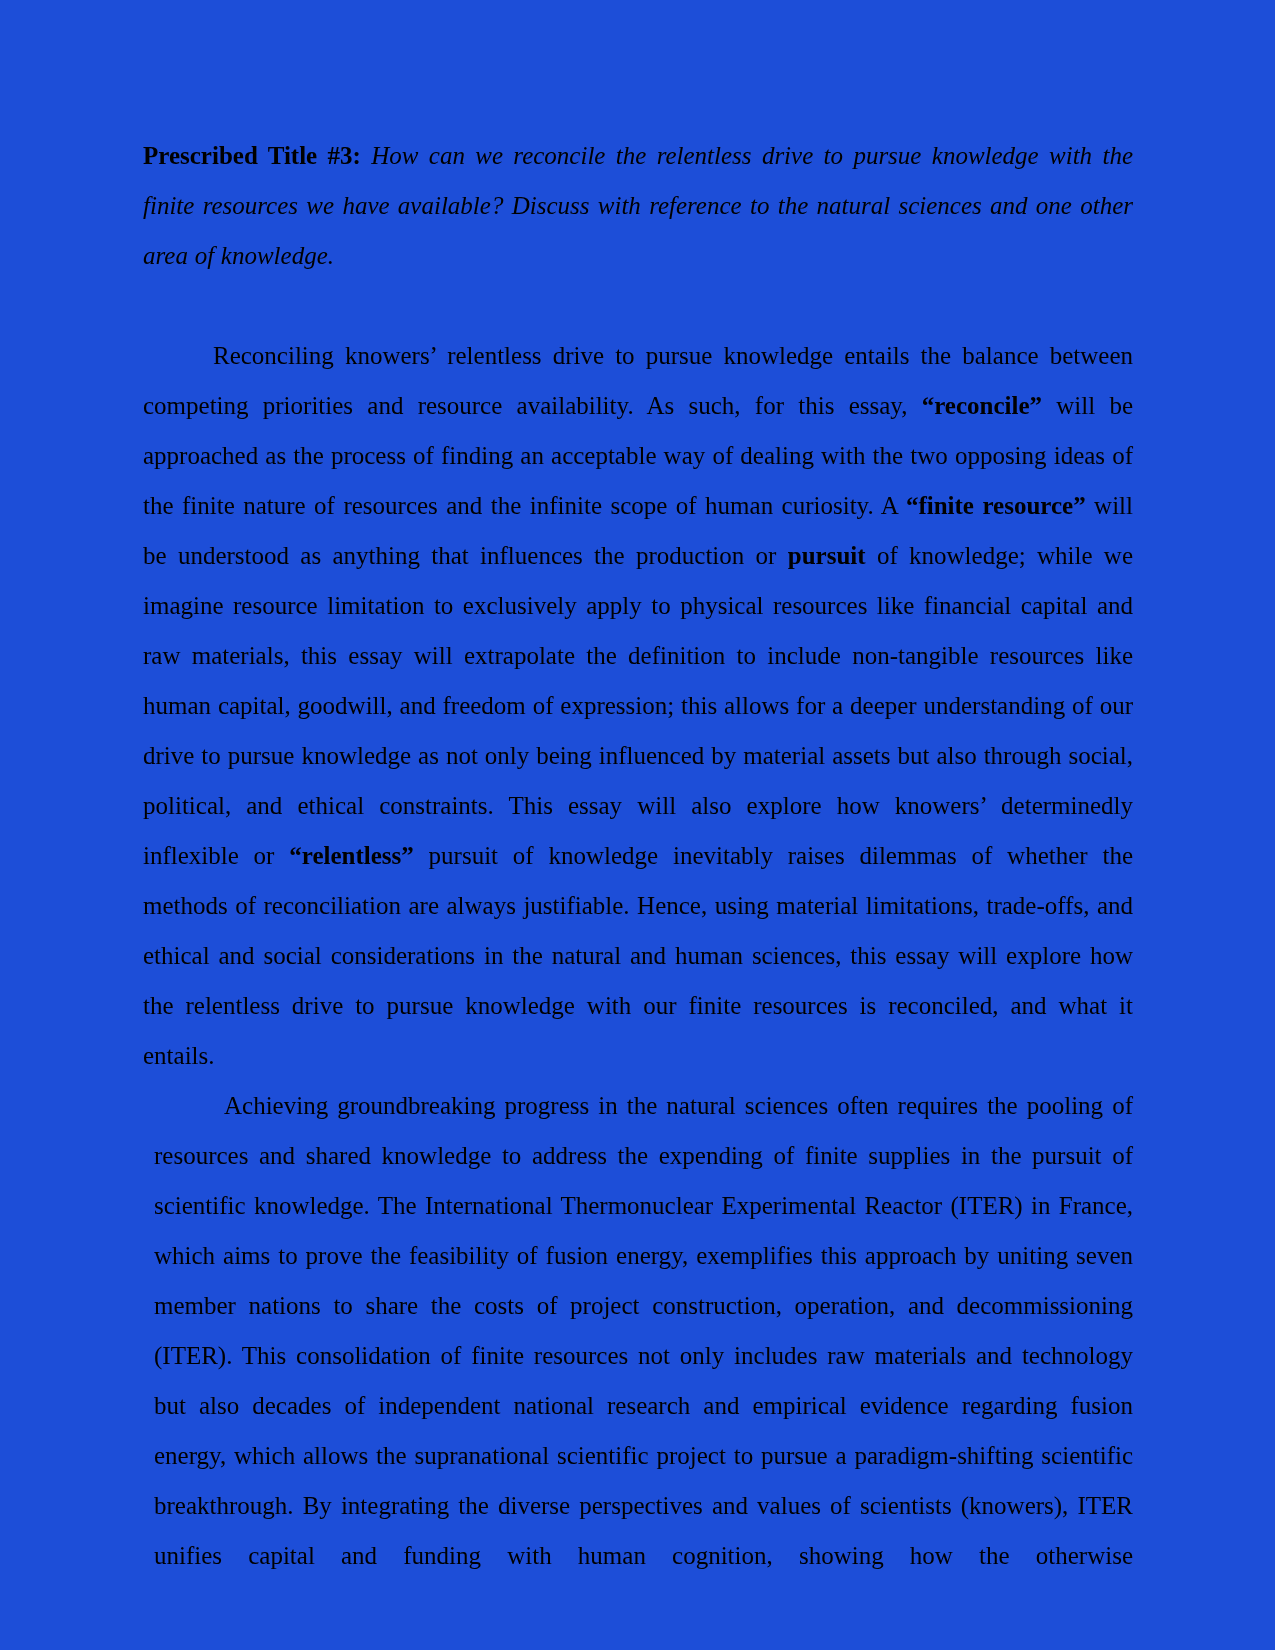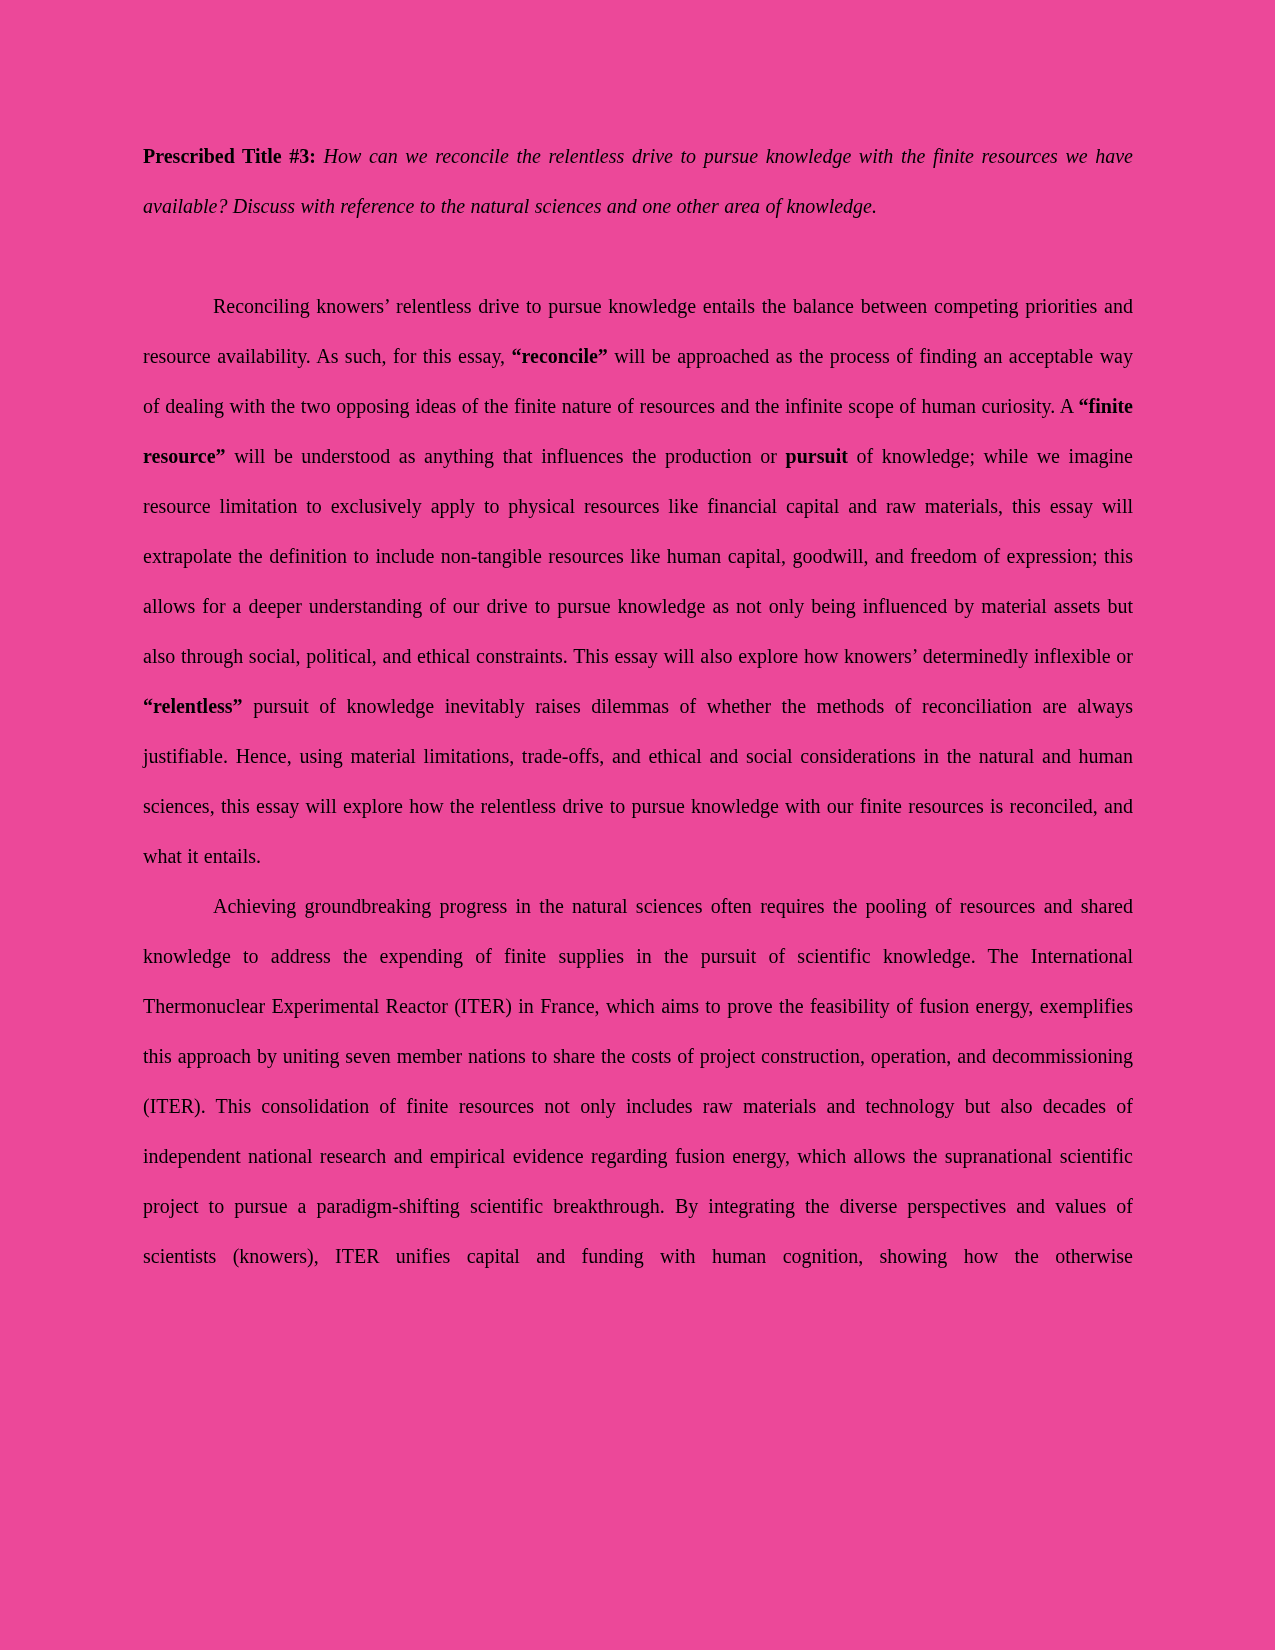--- a/index.html
+++ b/index.html
@@ -5,44 +5,45 @@
   html, body {
     margin: 0;
     padding: 0;
     background: #ffffff;
   }
   .page {
     position: relative;
     width: 1275px;
     height: 1650px;
     margin: 0 auto;
-    background: #ec4899;
+    background: #1d4ed8;
     box-sizing: border-box;
     padding: 131px 142px 0 143px;
     font-family: "Liberation Serif", "DejaVu Serif", serif;
-    font-size: 20px;
+    font-size: 25px;
     line-height: 50px;
     color: #000000;
     overflow: hidden;
     -webkit-font-smoothing: antialiased;
   }
   p {
     margin: 0;
     text-align: justify;
     word-spacing: 0.02em;
   }
   .title-para {
     margin-bottom: 50px;
   }
   .body-para {
     text-indent: 70px;
   }
   .cut-off {
     
     text-align-last: justify;
+    margin-left: 11px;
   }
 </style>
 </head>
 <body>
 
 <div class="page">
   <p class="title-para"><span style="font-weight: bold;">Prescribed Title #3: </span><span style="font-style: italic;">How can we reconcile the relentless drive to pursue knowledge with the finite resources we have available? Discuss with reference to the natural sciences and one other area of knowledge.</span></p>
 
   <p class="body-para"><span>Reconciling knowers’ relentless drive to pursue knowledge entails the balance between competing priorities and resource availability. As such, for this essay, </span><span style="font-weight: bold;">“reconcile”</span><span> will be approached as the process of finding an acceptable way of dealing with the two opposing ideas of the finite nature of resources and the infinite scope of human curiosity. A </span><span style="font-weight: bold;">“finite resource”</span><span> will be understood as anything that influences the production or </span><span style="font-weight: bold;">pursuit</span><span> of knowledge; while we imagine resource limitation to exclusively apply to physical resources like financial capital and raw materials, this essay will extrapolate the definition to include non-tangible resources like human capital, goodwill, and freedom of expression; this allows for a deeper understanding of our drive to pursue knowledge as not only being influenced by material assets but also through social, political, and ethical constraints. This essay will also explore how knowers’ determinedly inflexible or </span><span style="font-weight: bold;">“relentless”</span><span> pursuit of knowledge inevitably raises dilemmas of whether the methods of reconciliation are always justifiable. Hence, using material limitations, trade-offs, and ethical and social considerations in the natural and human sciences, this essay will explore how the relentless drive to pursue knowledge with our finite resources is reconciled, and what it entails.</span></p>
 

